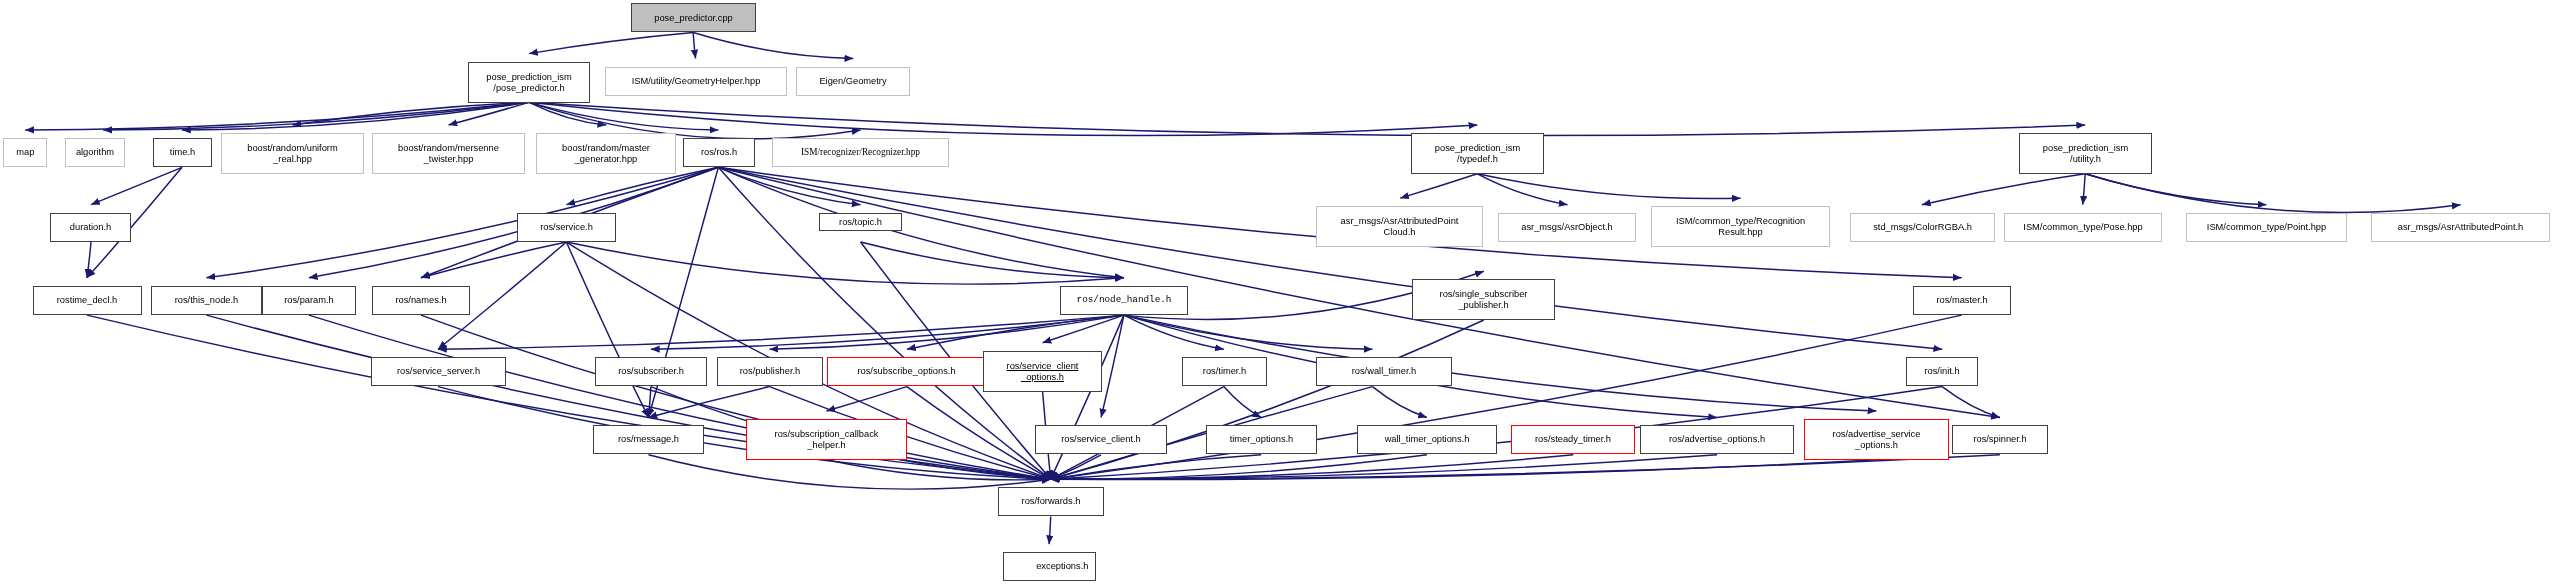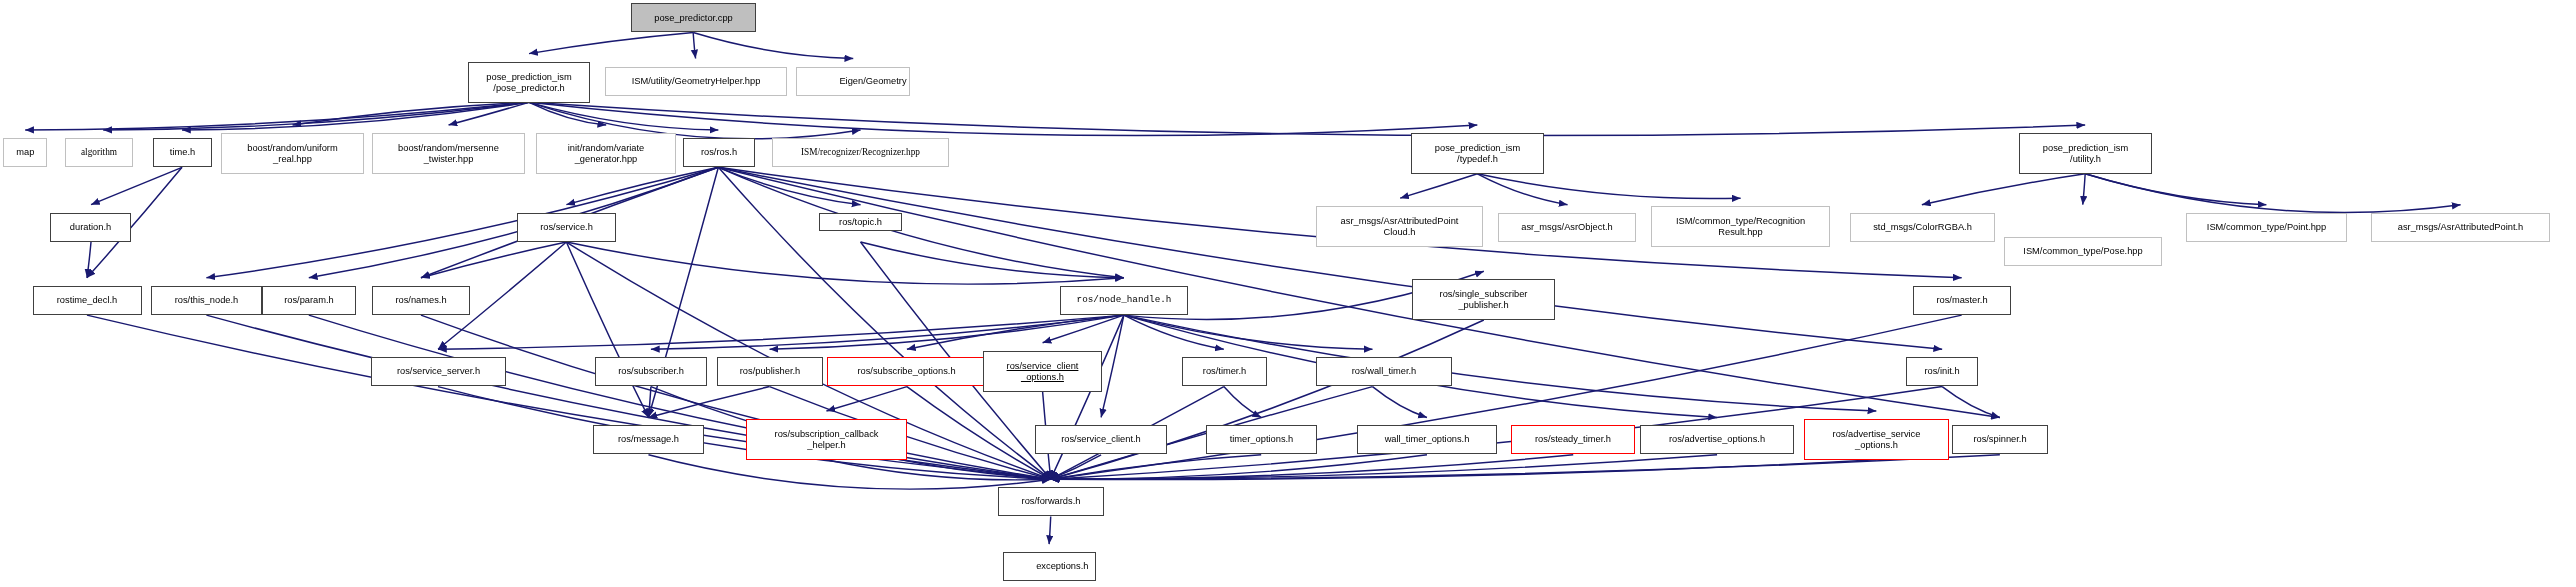--- a/index.html
+++ b/index.html
@@ -108,43 +108,43 @@
         <path d="M190,194 Q418.25,264.825 646.5,295" fill="none" stroke="#191970" stroke-width="0.9" marker-end="url(#arrow)"></path>
         <path d="M259,194 Q452.75,264.825 646.5,295" fill="none" stroke="#191970" stroke-width="0.9" marker-end="url(#arrow)"></path>
         <path d="M646.5,318 Q646,328.955 645.5,335" fill="none" stroke="#191970" stroke-width="0.9" marker-end="url(#arrow)"></path>
       </g>
   </svg>
   <div id="node-layer">
       <div class="node root" style="left: 631px; top: 3.2px; width: 125px; height: 29px;"><span>pose_predictor.cpp</span></div>
       <div class="node solid" style="left: 468px; top: 62px; width: 122px; height: 41px;"><span>pose_prediction_ism
 /pose_predictor.h</span></div>
       <div class="node light" style="left: 605px; top: 67px; width: 182px; height: 29px;"><span>ISM/utility/GeometryHelper.hpp</span></div>
-      <div class="node light" style="left: 796px; top: 67px; width: 114px; height: 29px; justify-content: flex-end;"><span>Eigen/Geometry</span></div>
+      <div class="node light" style="left: 796px; top: 67px; width: 114px; height: 29px;"><span>Eigen/Geometry</span></div>
       <div class="node light" style="left: 3.3px; top: 138px; width: 44px; height: 29px;"><span>map</span></div>
-      <div class="node light" style="left: 65px; top: 138px; width: 68px; height: 29px; font-family: Liberation Serif, serif;"><span>algorithm</span></div>
+      <div class="node light" style="left: 65px; top: 138px; width: 60px; height: 29px;"><span>algorithm</span></div>
       <div class="node solid" style="left: 153px; top: 138px; width: 59px; height: 29px;"><span>time.h</span></div>
       <div class="node light" style="left: 221px; top: 133px; width: 143px; height: 41px;"><span>boost/random/uniform
 _real.hpp</span></div>
       <div class="node light" style="left: 372px; top: 133px; width: 153px; height: 41px;"><span>boost/random/mersenne
 _twister.hpp</span></div>
-      <div class="node light" style="left: 536px; top: 133px; width: 140px; height: 41px;"><span>init/random/variate
+      <div class="node light" style="left: 536px; top: 133px; width: 140px; height: 41px;"><span>boost/random/master
 _generator.hpp</span></div>
       <div class="node solid" style="left: 683px; top: 138px; width: 72px; height: 29px;"><span>ros/ros.h</span></div>
       <div class="node light" style="left: 772px; top: 138px; width: 177px; height: 29px; font-family: Liberation Serif, serif;"><span>ISM/recognizer/Recognizer.hpp</span></div>
       <div class="node solid" style="left: 1411px; top: 133px; width: 133px; height: 41px;"><span>pose_prediction_ism
 /typedef.h</span></div>
       <div class="node solid" style="left: 2019px; top: 133px; width: 133px; height: 41px;"><span>pose_prediction_ism
 /utility.h</span></div>
       <div class="node light" style="left: 1316px; top: 206px; width: 167px; height: 41px;"><span>asr_msgs/AsrAttributedPoint
 Cloud.h</span></div>
       <div class="node light" style="left: 1498px; top: 213px; width: 138px; height: 29px;"><span>asr_msgs/AsrObject.h</span></div>
       <div class="node light" style="left: 1651px; top: 206px; width: 179px; height: 41px;"><span>ISM/common_type/Recognition
 Result.hpp</span></div>
       <div class="node light" style="left: 1850px; top: 213px; width: 145px; height: 29px;"><span>std_msgs/ColorRGBA.h</span></div>
-      <div class="node light" style="left: 2004px; top: 213px; width: 158px; height: 29px; margin-top: 24px;"><span>ISM/common_type/Pose.hpp</span></div>
+      <div class="node light" style="left: 2004px; top: 213px; width: 158px; height: 29px;"><span>ISM/common_type/Pose.hpp</span></div>
       <div class="node light" style="left: 2186px; top: 213px; width: 161px; height: 29px;"><span>ISM/common_type/Point.hpp</span></div>
       <div class="node light" style="left: 2371px; top: 213px; width: 179px; height: 29px;"><span>asr_msgs/AsrAttributedPoint.h</span></div>
       <div class="node solid" style="left: 50px; top: 213px; width: 81px; height: 29px;"><span>duration.h</span></div>
       <div class="node solid" style="left: 517px; top: 213px; width: 99px; height: 29px;"><span>ros/service.h</span></div>
       <div class="node solid" style="left: 819px; top: 213px; width: 83px; height: 18px;"><span>ros/topic.h</span></div>
       <div class="node solid" style="left: 32.5px; top: 286px; width: 109px; height: 29px;"><span>rostime_decl.h</span></div>
       <div class="node solid" style="left: 151px; top: 286px; width: 111px; height: 29px;"><span>ros/this_node.h</span></div>
       <div class="node solid" style="left: 262px; top: 286px; width: 94px; height: 29px;"><span>ros/param.h</span></div>
       <div class="node solid" style="left: 372px; top: 286px; width: 98px; height: 29px;"><span>ros/names.h</span></div>
       <div class="node solid" style="left: 1060px; top: 286px; width: 128px; height: 29px; font-family: Liberation Mono, monospace;"><span>ros/node_handle.h</span></div>

